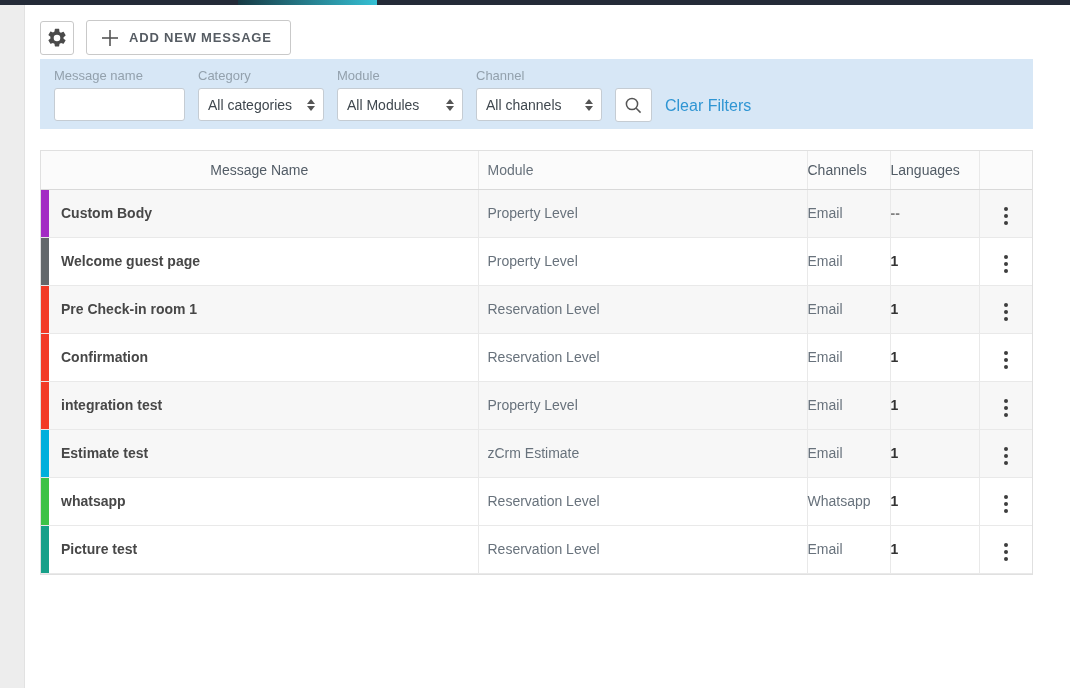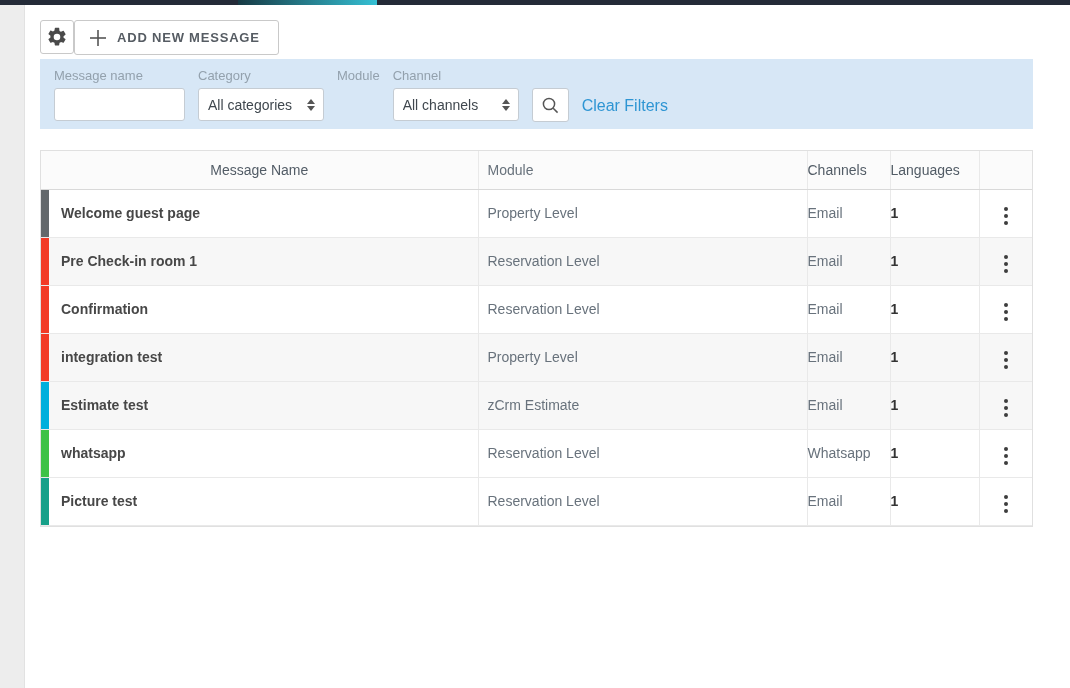--- a/index.html
+++ b/index.html
@@ -15,21 +15,21 @@
   
   .left-rail { position:absolute; top:5px; left:0; width:25px; height:683px;
     background:#ededed; border-right:1px solid #e2e2e2; }
   
   .content { position:absolute; top:5px; left:25px; width:1045px; height:683px;
     padding:0 37px 0 15px; background:#fff; }
   
   .page-header { display:flex; align-items:center; justify-content:space-between;
     padding-top:13px; height:52px; }
   .page-title { font-size:23px; color:#3c454e; font-weight:400; letter-spacing:0.2px; }
-  .header-actions { display:flex; }
+  .header-actions { display:flex; align-items:center; gap:12px; }
   .icon-btn { width:34px; height:34px; background:#fff; border:1px solid #c9c9c9; border-radius:3px;
     display:flex; align-items:center; justify-content:center; cursor:pointer; }
   .add-btn { height:35px; background:#fff; border:1px solid #c9c9c9; border-radius:3px;
     display:flex; align-items:center; gap:10px; padding:0 18px 0 14px; cursor:pointer;
     font-size:13px; font-weight:600; letter-spacing:0.8px; color:#565c63; }
   
   .filter-bar { margin-top:2px; background:#d7e7f6; height:70px; width:993px;
     display:flex; align-items:flex-start; padding:9px 0 0 14px; gap:13px; }
   .f-field { display:flex; flex-direction:column; }
   .f-label { font-size:13px; color:#93a1ad; margin-bottom:5px; line-height:15px; }
@@ -116,20 +116,27 @@
       <div class="sel-wrap">
         <select class="f-select"><option>All categories</option></select>
         <span class="sel-arrows">
             <i class="up"></i>
             <i class="down"></i>
           </span>
       </div>
     </div>
     <div class="f-field">
       <span class="f-label">Module</span>
+      <div class="sel-wrap">
+        <select class="f-select"><option>All Modules</option></select>
+        <span class="sel-arrows">
+            <i class="up"></i>
+            <i class="down"></i>
+          </span>
+      </div>
     </div>
     <div class="f-field">
       <span class="f-label">Channel</span>
       <div class="sel-wrap">
         <select class="f-select"><option>All channels</option></select>
         <span class="sel-arrows">
             <i class="up"></i>
             <i class="down"></i>
           </span>
       </div>
@@ -157,20 +164,31 @@
       <thead>
         <tr>
           <td class="c-name">Message Name</td>
           <td class="c-module">Module</td>
           <td class="c-channels">Channels</td>
           <td class="c-languages">Languages</td>
           <td class="c-actions"></td>
         </tr>
       </thead>
       <tbody>
+          <tr class="odd">
+            <td class="c-name" style="--strip: #a32cc4;">Custom Body</td>
+            <td class="c-module">Property Level</td>
+            <td class="c-channels">Email</td>
+            <td class="c-languages muted">--</td>
+            <td class="c-actions"><span class="kebab">
+                <i></i>
+                <i></i>
+                <i></i>
+              </span></td>
+          </tr>
           <tr class="even">
             <td class="c-name" style="--strip: #63686b;">Welcome guest page</td>
             <td class="c-module">Property Level</td>
             <td class="c-channels">Email</td>
             <td class="c-languages">1</td>
             <td class="c-actions"><span class="kebab">
                 <i></i>
                 <i></i>
                 <i></i>
               </span></td>

